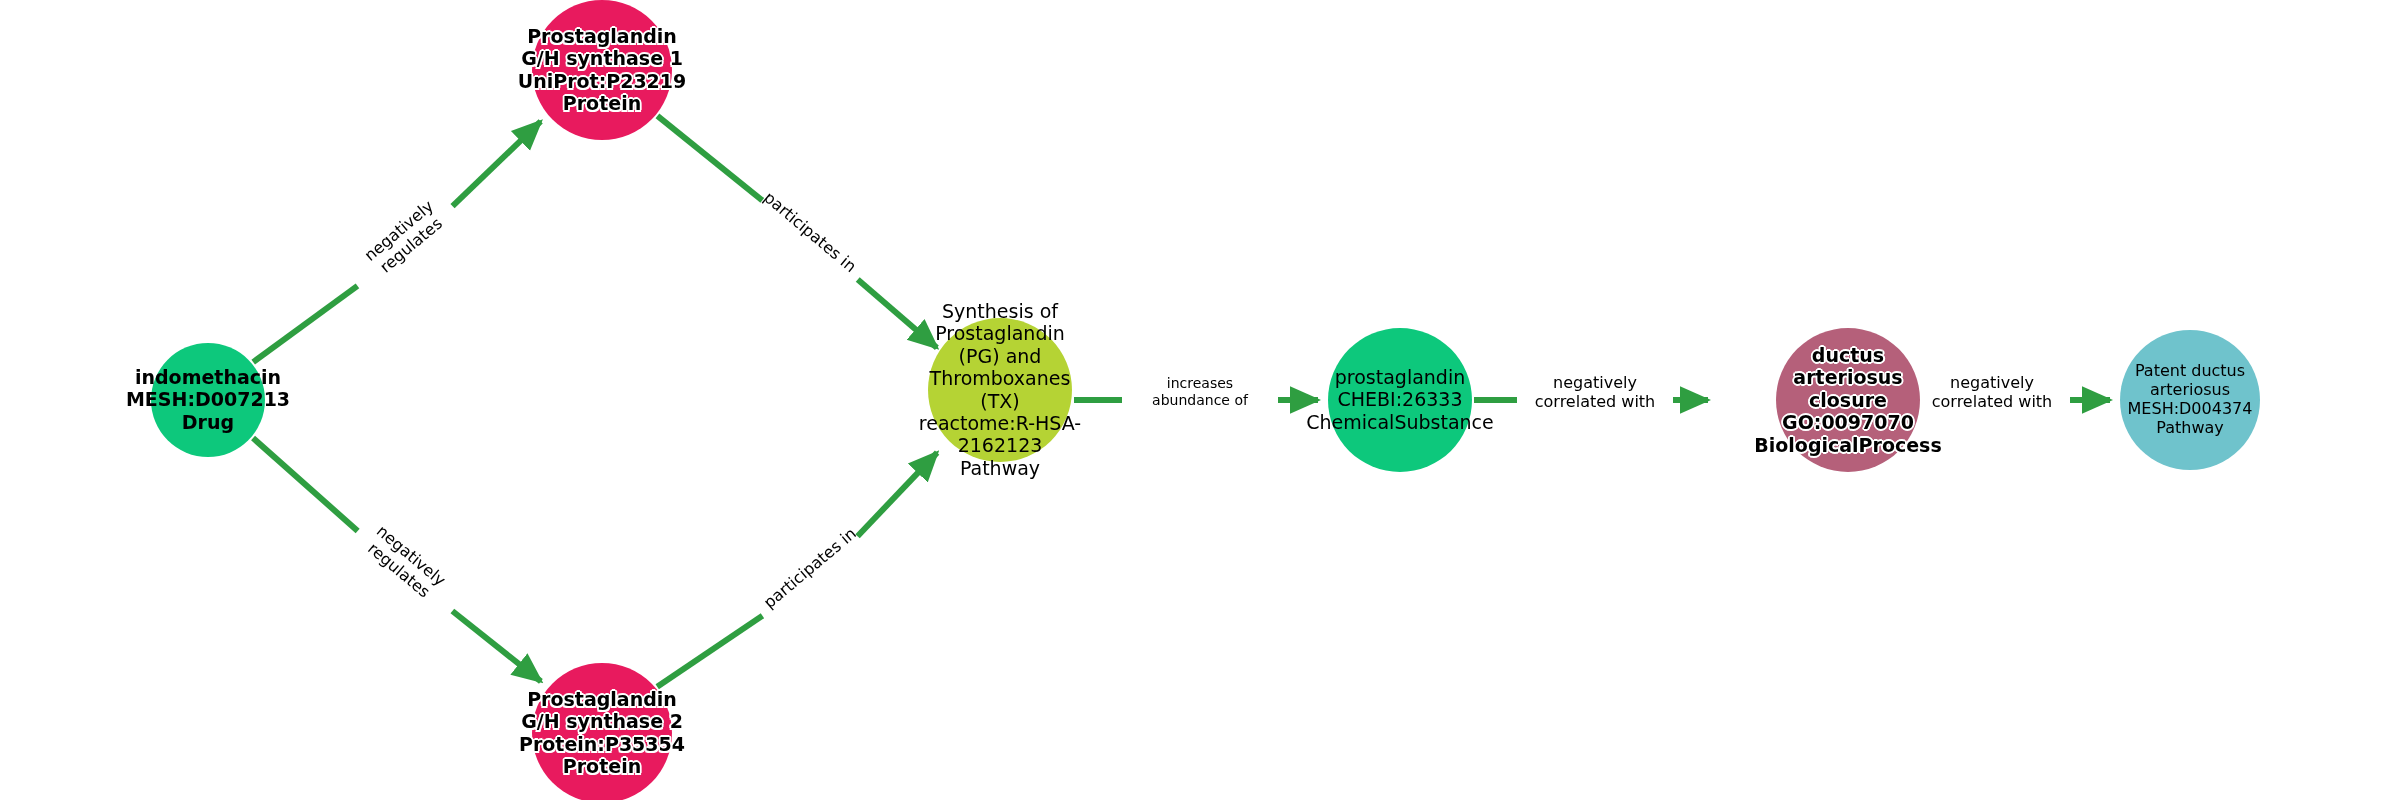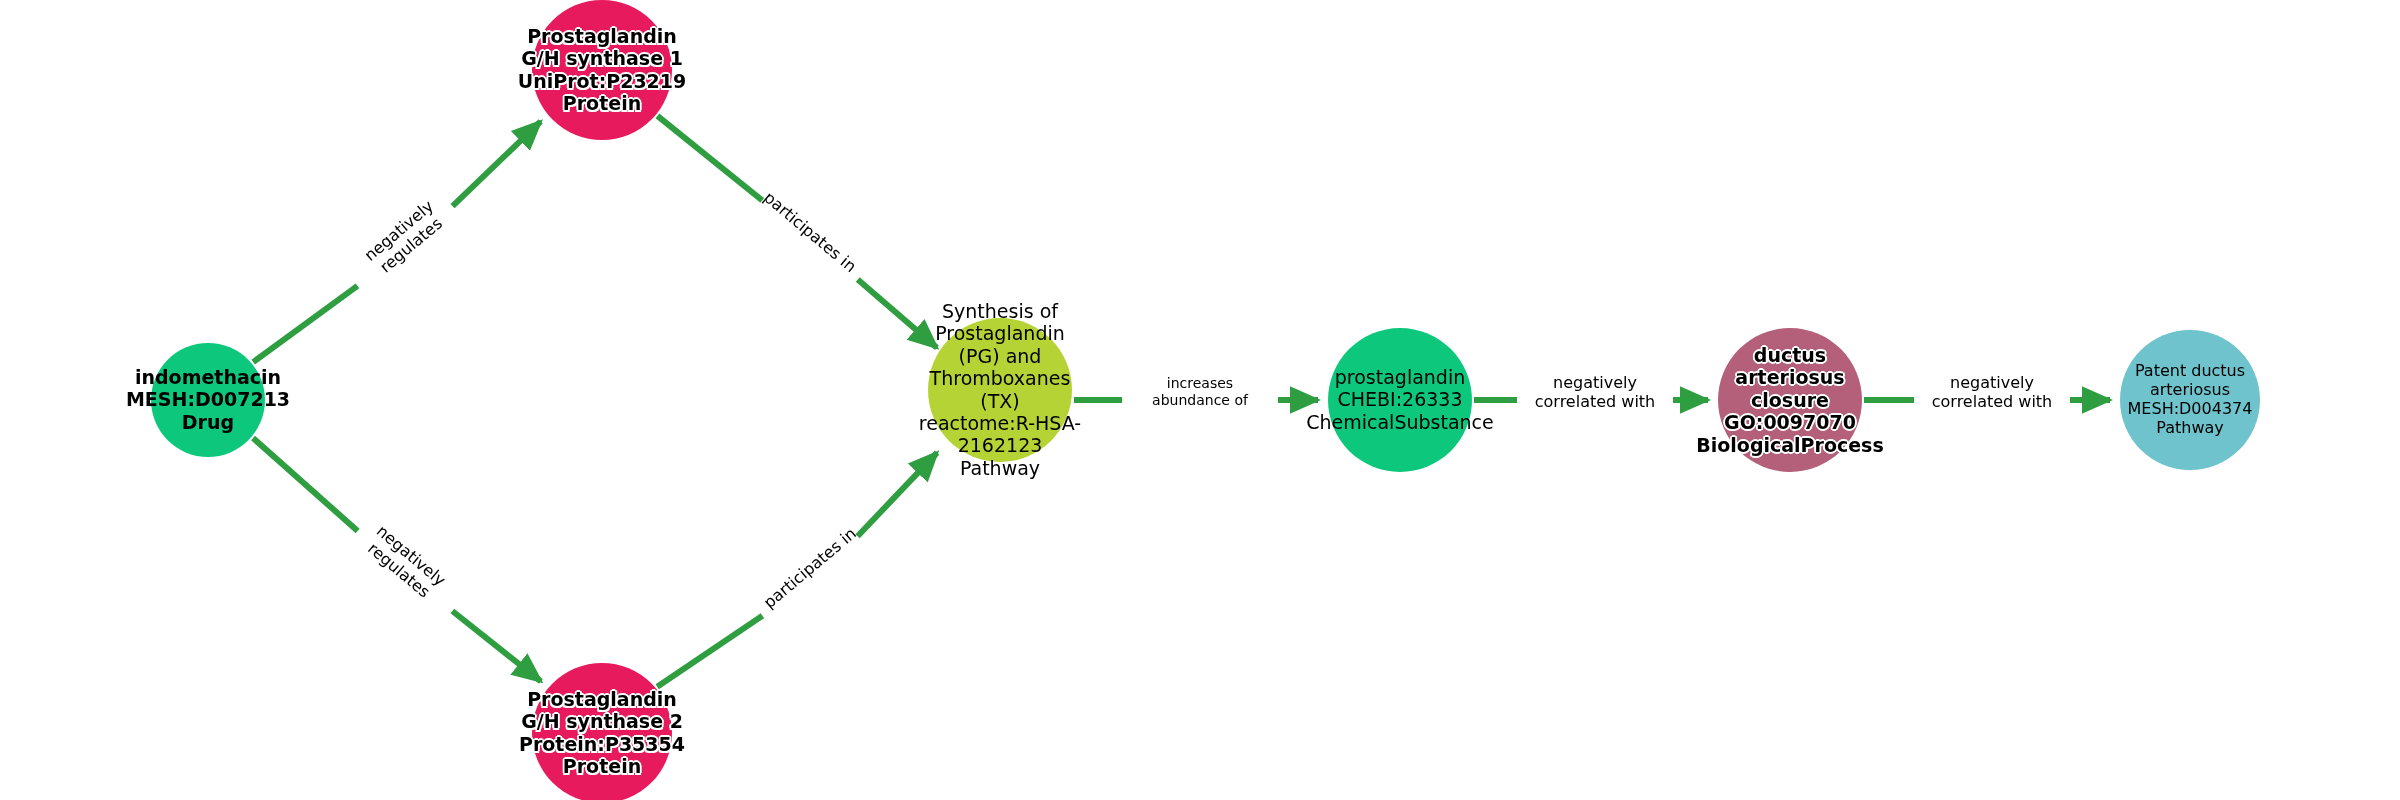--- a/index.html
+++ b/index.html
@@ -146,21 +146,21 @@
           <span class="ln">Pathway</span>
         </div>
       </div>
       <div class="node" style="left: 1328px; top: 328px; width: 144px; height: 144px; background: rgb(13, 200, 124);">
         <div class="node-label" style="font-size: 19px;">
           <span class="ln">prostaglandin</span>
           <span class="ln">CHEBI:26333</span>
           <span class="ln">ChemicalSubstance</span>
         </div>
       </div>
-      <div class="node" style="left: 1718px; top: 328px; width: 144px; height: 144px; background: rgb(181, 96, 122);">
+      <div class="node" style="left: 1776px; top: 328px; width: 144px; height: 144px; background: rgb(181, 96, 122);">
         <div class="node-label outlined" style="font-size: 19px;">
           <span class="ln">ductus</span>
           <span class="ln">arteriosus</span>
           <span class="ln">closure</span>
           <span class="ln">GO:0097070</span>
           <span class="ln">BiologicalProcess</span>
         </div>
       </div>
       <div class="node" style="left: 2120px; top: 330px; width: 140px; height: 140px; background: rgb(111, 195, 204);">
         <div class="node-label" style="font-size: 16px;">

